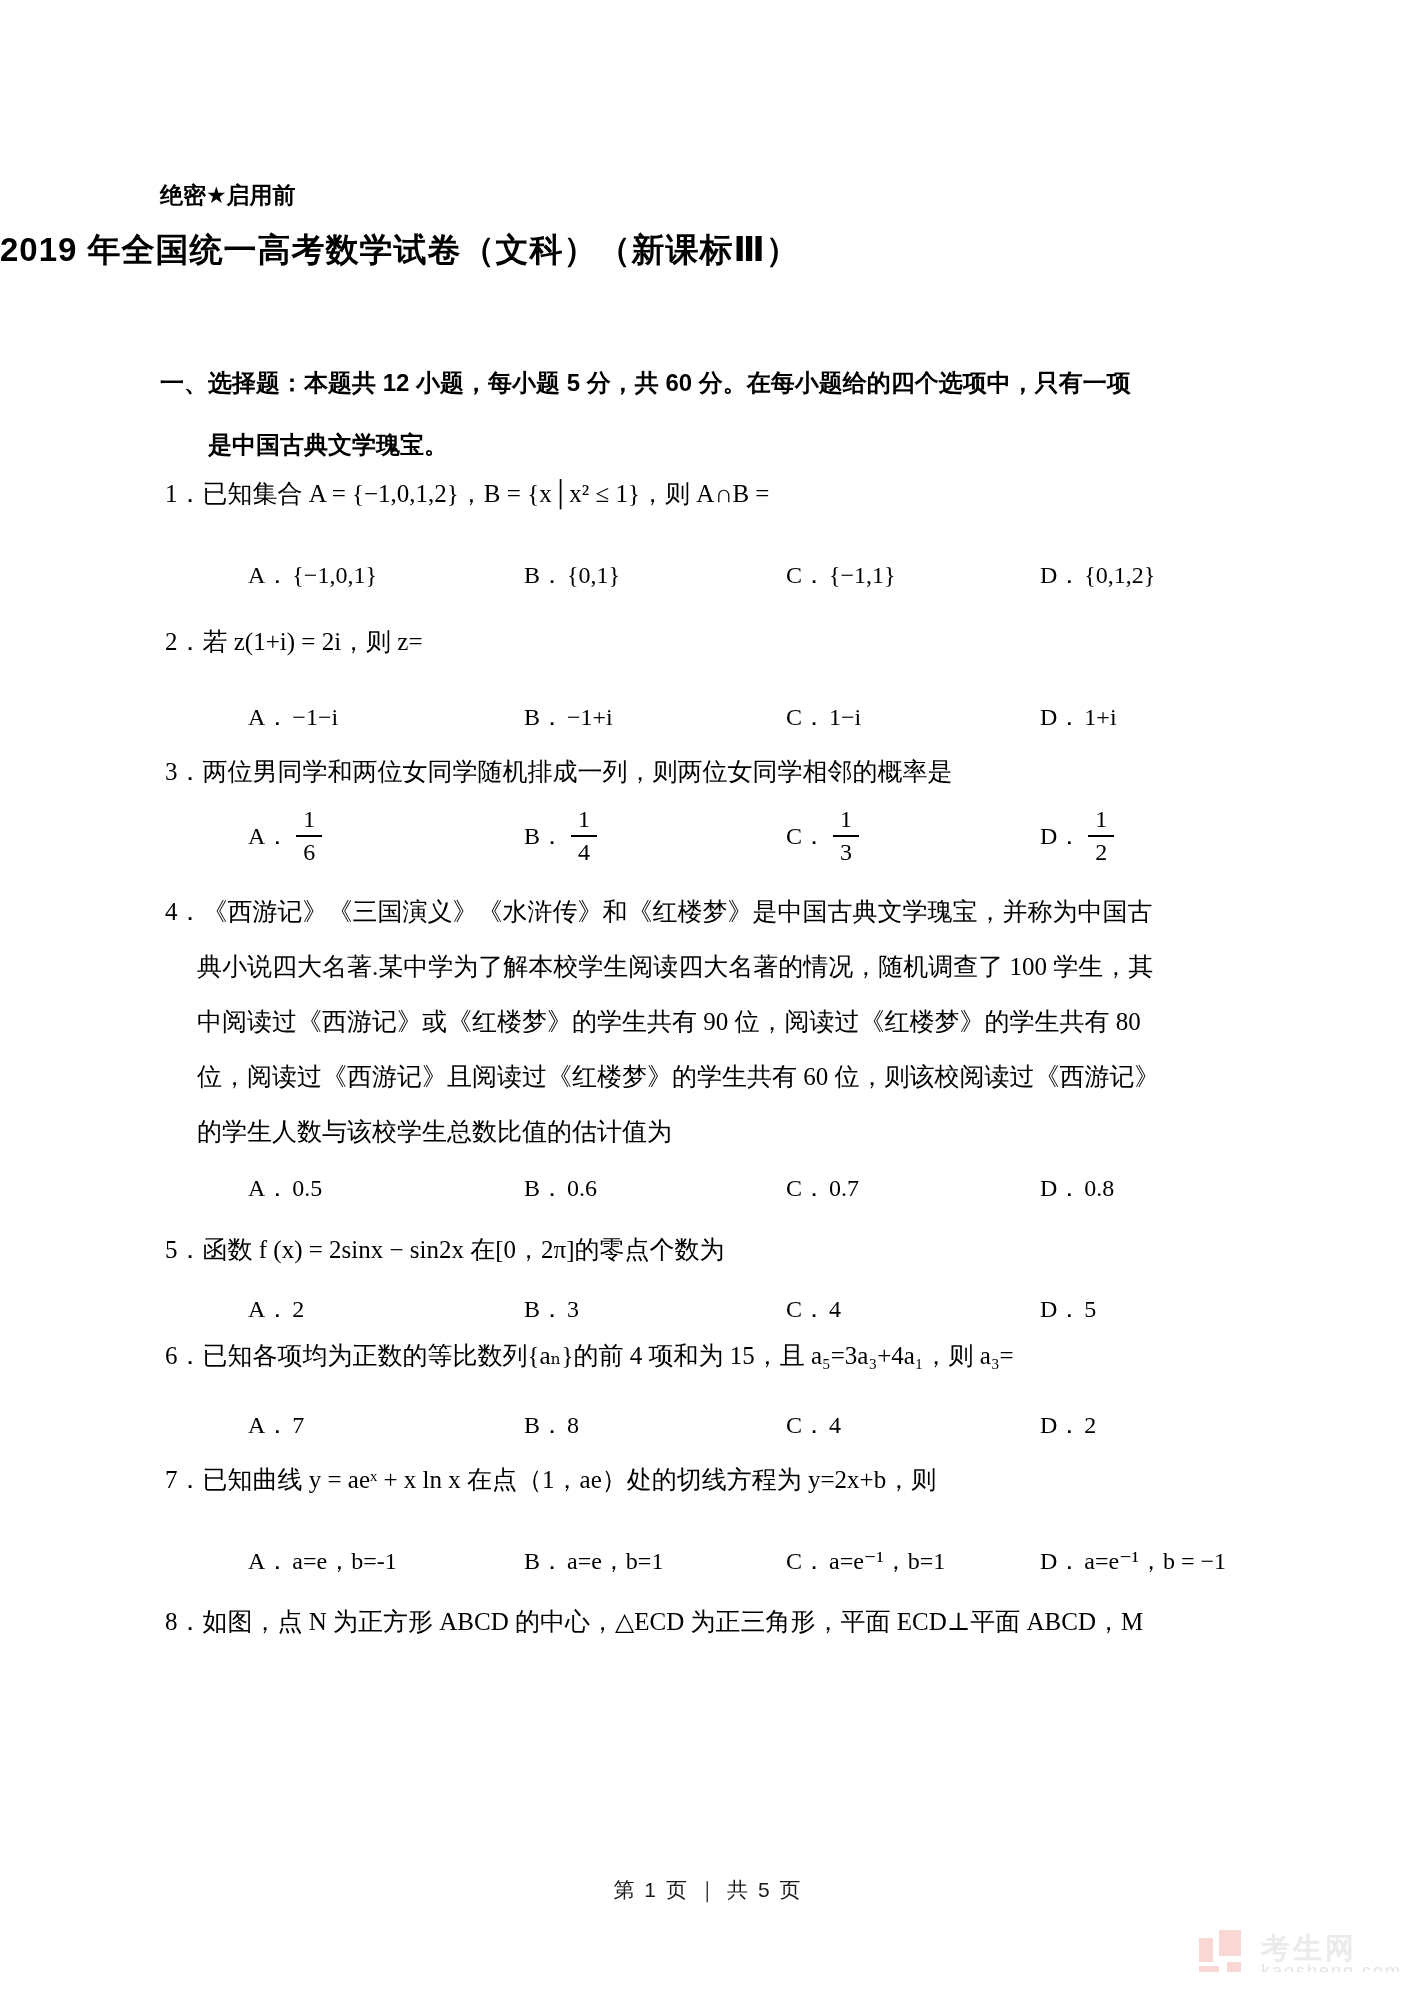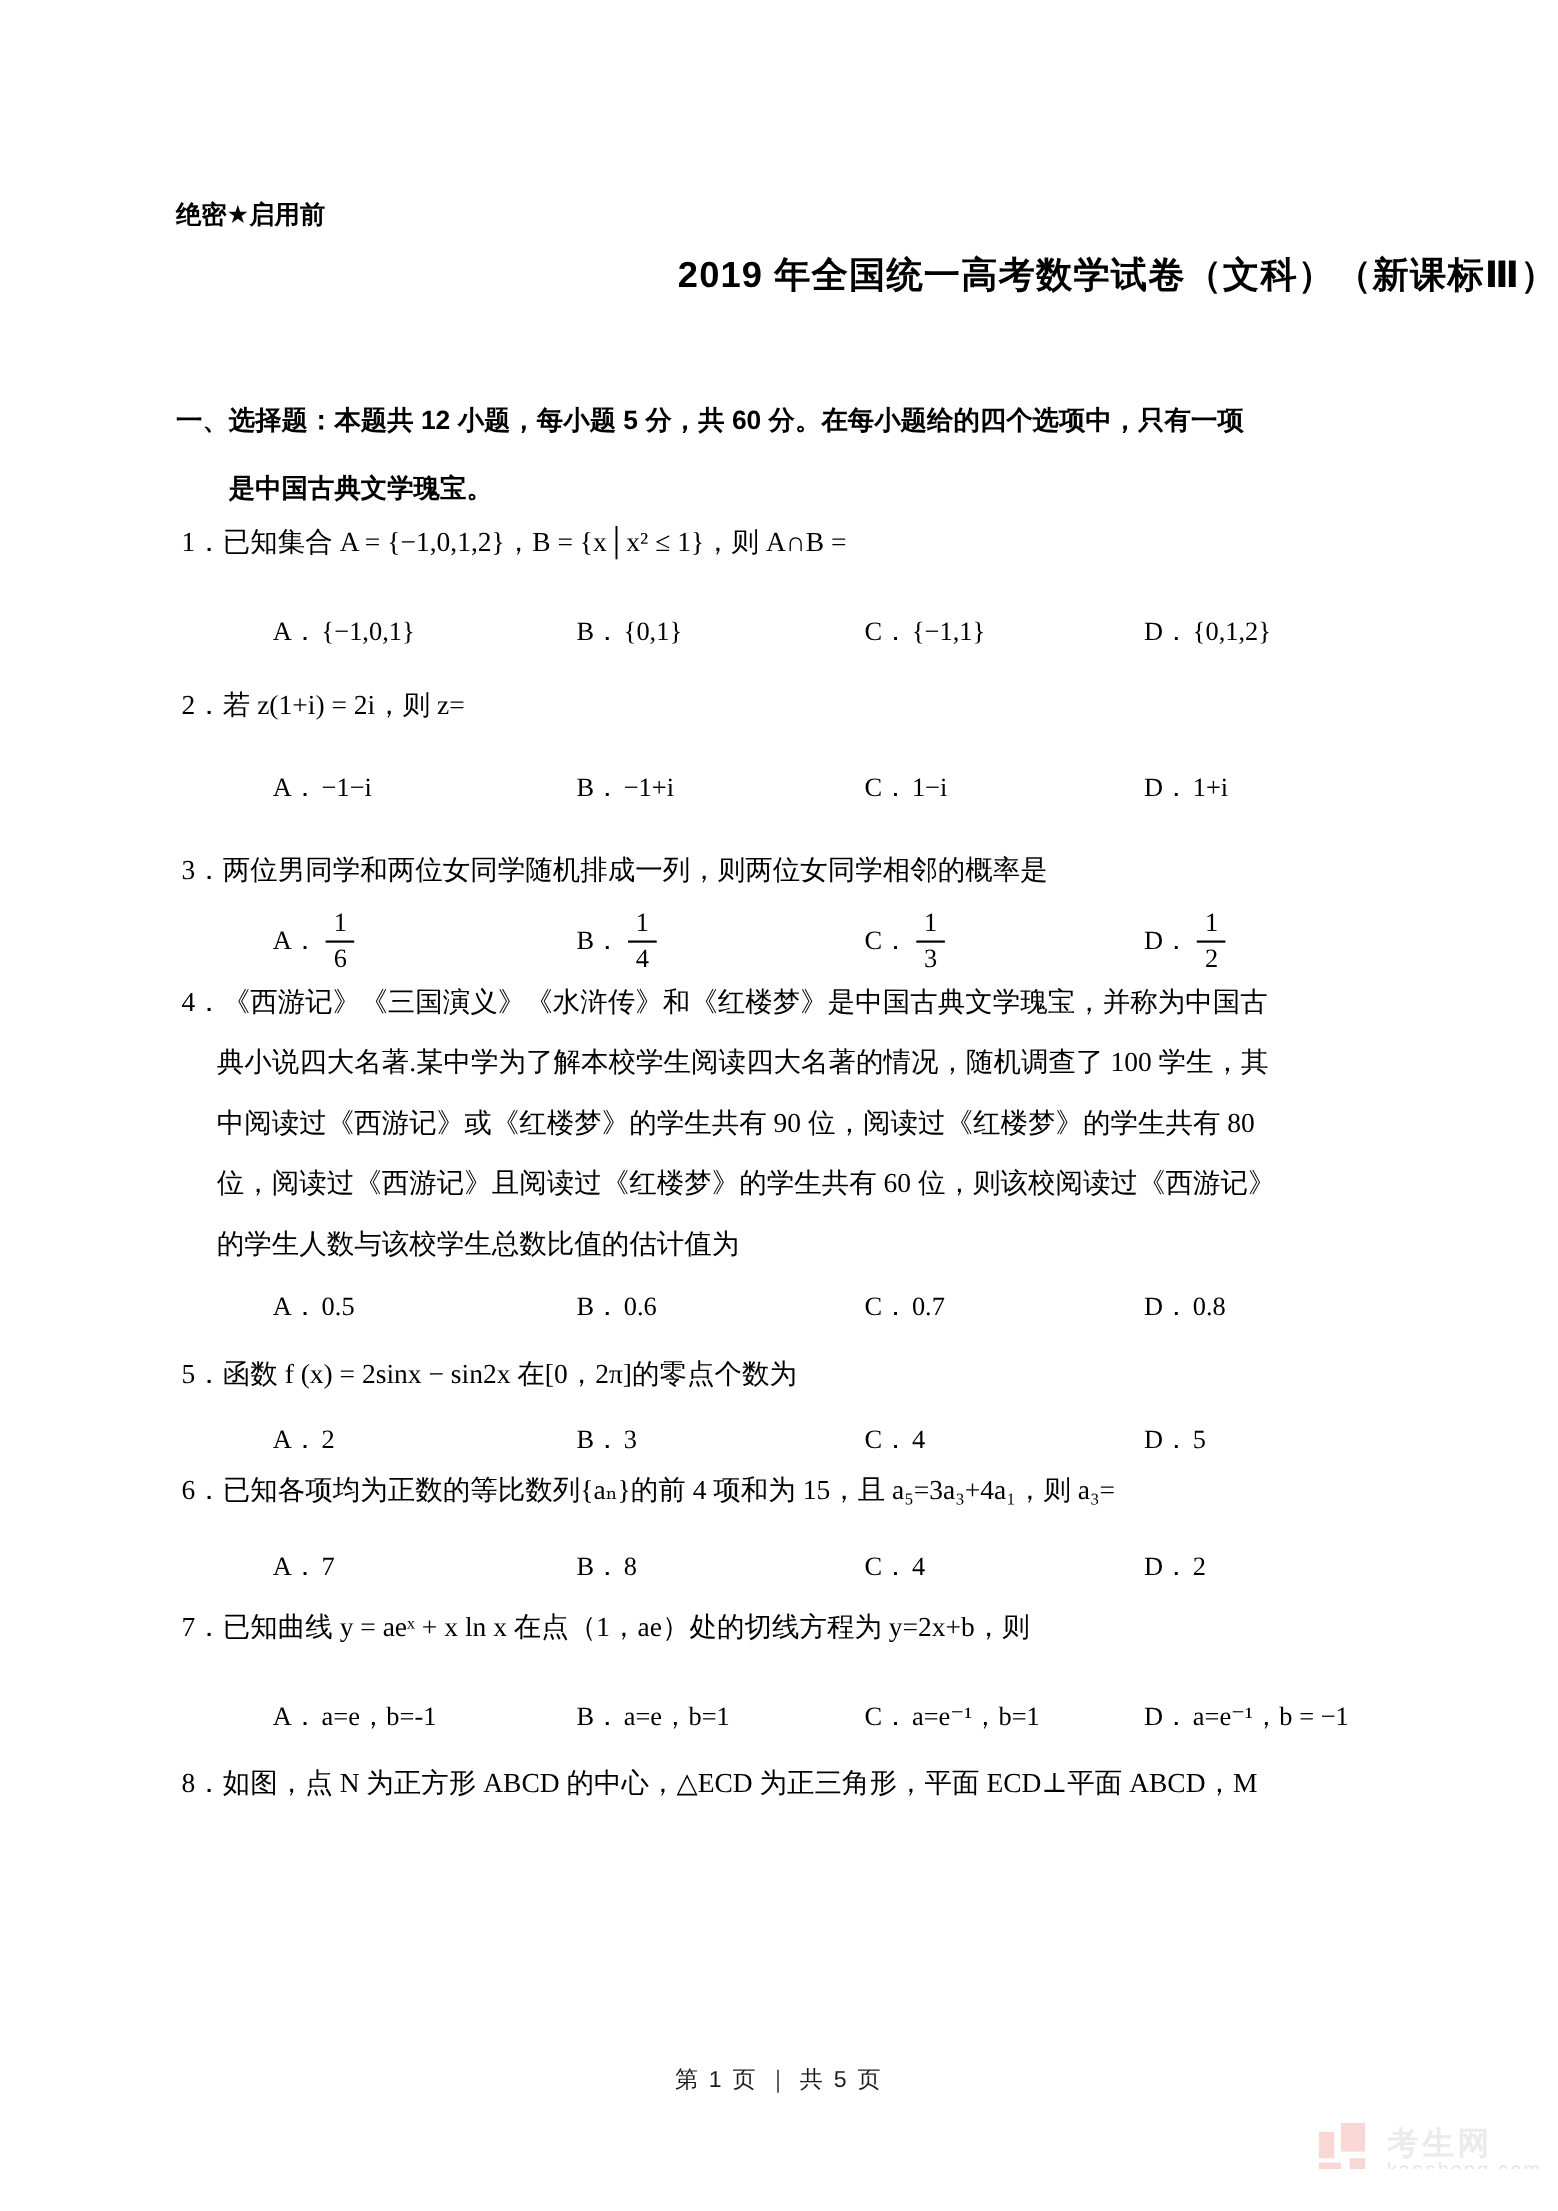--- a/index.html
+++ b/index.html
@@ -8,21 +8,21 @@
     color:#000; font-family:"Liberation Serif","DejaVu Serif",serif;
     margin:0 auto; overflow:hidden;
   }
   .classification {
     position:absolute; left:160px; top:180px;
     font-family:"Liberation Sans","DejaVu Sans",sans-serif;
     font-weight:bold; font-size:23px;
   }
   .title {
     position:absolute; left:0; right:0; top:228px; margin:0;
-    text-align:right; font-family:"Liberation Sans","DejaVu Sans",sans-serif;
+    text-align:left; font-family:"Liberation Sans","DejaVu Sans",sans-serif;
     font-weight:bold; font-size:33px; letter-spacing:1px;
   }
   .section-heading {
     position:absolute; left:160px; top:352px;
     font-family:"Liberation Sans","DejaVu Sans",sans-serif;
     font-weight:bold; font-size:24px; line-height:62px;
   }
   .sh-line { white-space:nowrap; }
   .sh-line.cont { padding-left:48px; }
 
@@ -90,21 +90,21 @@
   <div class="question" style="top:622px">
     <div class="stem">2．若 z(1+i) = 2i，则 z=</div>
     <div class="options" style="margin-top:38px">
       <div class="opt"><span class="opt-label">A．</span><span class="opt-text">−1−i</span></div>
       <div class="opt"><span class="opt-label">B．</span><span class="opt-text">−1+i</span></div>
       <div class="opt"><span class="opt-label">C．</span><span class="opt-text">1−i</span></div>
       <div class="opt"><span class="opt-label">D．</span><span class="opt-text">1+i</span></div>
     </div>
   </div>
 
-  <div class="question" style="top:772px">
+  <div class="question" style="top:752px">
     <div class="stem">3．两位男同学和两位女同学随机排成一列，则两位女同学相邻的概率是</div>
     <div class="options" style="margin-top:14px">
       <div class="opt frac-opt">
         <span class="opt-label">A．</span>
         <span class="frac">
             <span class="num">1</span>
             <span class="den">6</span>
           </span>
       </div>
       <div class="opt frac-opt">

